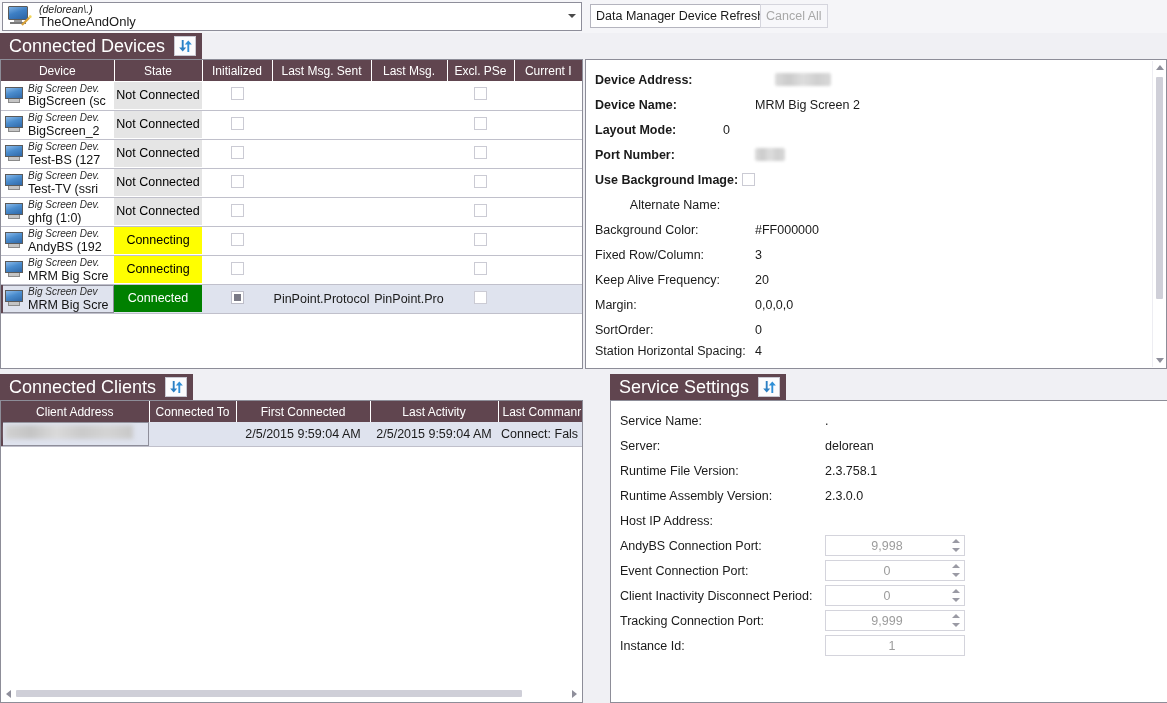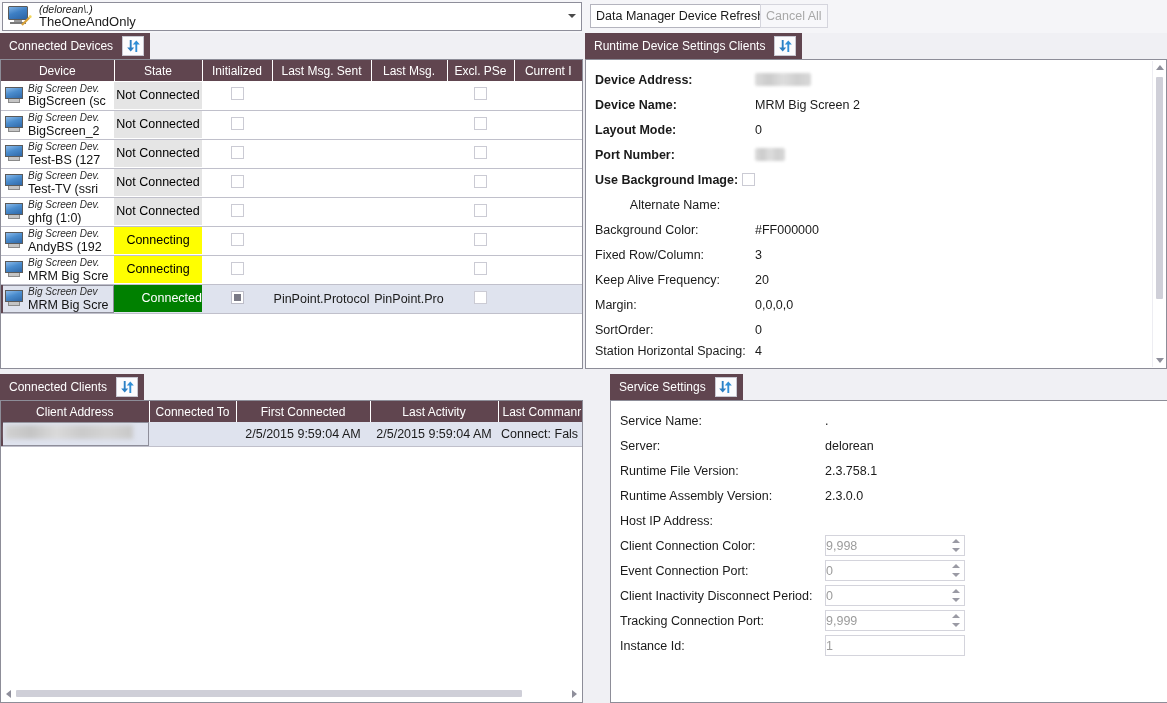--- a/index.html
+++ b/index.html
@@ -75,21 +75,21 @@
 
   
   .panel { position: absolute; }
   .hdr-wrap { height: 26px; position: relative; }
   .hdr-tab {
     position: absolute; left: 0; top: 0; height: 26px;
     background: #60454f;
     display: inline-flex; align-items: center;
     padding: 0 6px 0 9px;
   }
-  .hdr-title { color: #ffffff; font-size: 12px; white-space: nowrap; }
+  .hdr-title { color: #ffffff; font-size: 18px; white-space: nowrap; }
   .refresh-btn {
     width: 22px; height: 20px; margin-left: 9px;
     background: #fbfbfd; border: 1px solid #c8c8d2;
     display: flex; align-items: center; justify-content: center;
   }
   .refresh-svg { width: 15px; height: 14px; display: block; }
 
   .panel-body {
     position: absolute; left: 0; right: 0; top: 26px; bottom: 0;
     background: #ffffff; border: 1px solid #8d8d98;
@@ -128,21 +128,21 @@
   .dev-txt .t1 { font-style: italic; font-size: 10px; color: #2b2b2b; white-space: nowrap; }
   .dev-txt .t2 { font-size: 12.5px; color: #111; white-space: nowrap; }
 
   .state-chip {
     display: block; width: 100%; height: 27px;
     line-height: 27px; text-align: center;
     font-size: 12.5px;
   }
   .state-notconn { background: #e5e5e5; color: #000000; }
   .state-connecting { background: #ffff00; color: #000000; }
-  .state-connected { background: #008000; color: #ffffff; text-align: right; }
+  .state-connected { background: #008000; color: #ffffff; }
 
   .cbox {
     width: 13px; height: 13px; border: 1px solid #cbcbd4;
     background: #ffffff; display: inline-block;
   }
   .cbox.filled { background: #ffffff; position: relative; border-color: #bdbdc8; }
   .cbox.filled::after {
     content: ""; position: absolute; left: 2px; top: 2px;
     width: 7px; height: 7px; background: #7a7a86;
   }
@@ -161,21 +161,21 @@
   .slabel.bold { font-weight: bold; }
   .svalue { font-size: 12.5px; color: #1a1a1a; }
   .redact {
     display: inline-block; height: 13px; border-radius: 2px;
     background: linear-gradient(90deg,#d9d9d9,#c9c9c9,#dcdcdc,#cdcdcd,#d6d6d6);
     filter: blur(1.6px); opacity: .95;
   }
   .spin {
     width: 140px; height: 21px; border: 1px solid #d4d4dc;
     background: #ffffff; position: relative;
-    display: flex; align-items: center; justify-content: flex-start;
+    display: flex; align-items: center; justify-content: center;
     padding-right: 16px;
     font-size: 12.5px; color: #9c9c9c;
   }
   .spin.noarrow { padding-right: 6px; }
   .spin .up, .spin .dn {
     position: absolute; right: 4px; width: 0; height: 0;
     border-left: 4px solid transparent; border-right: 4px solid transparent;
   }
   .spin .up { top: 3px; border-bottom: 4px solid #9a9aa4; }
   .spin .dn { bottom: 3px; border-top: 4px solid #9a9aa4; }
@@ -431,43 +431,32 @@
               <td class="center">PinPoint.Pro</td>
               <td class="center"><span class="cbox"></span></td>
               <td class="center"></td>
             </tr>
           </tbody>
       </table>
     </div>
   </div>
 
   <div class="panel" style="left:585px; top:33px; width:582px; height:336px;">
-    <div class="hdr-wrap">
-      <div class="hdr-tab">
-        <span class="hdr-title">Runtime Device Settings Clients</span>
-        <span class="refresh-btn">
-          <svg class="refresh-svg" viewBox="0 0 16 15">
-            <path d="M5 1 L5 9 L2.2 9 L6 13.4 L9.8 9 L7 9 L7 1 Z" fill="#2b7fc4" transform="translate(-1,0)"></path>
-            <path d="M11 14 L11 6 L13.8 6 L10 1.6 L6.2 6 L9 6 L9 14 Z" fill="#2f8ed6" transform="translate(1,0)"></path>
-          </svg>
-        </span>
-      </div>
-    </div>
     <div class="panel-body">
       <div class="settings" id="rt-settings">
           <div class="srow">
-            <span class="slabel bold" style="width:160px;">Device Address:</span>
+            <span class="slabel bold" style="width:180px;">Device Address:</span>
             <span class="redact" style="width:56px"></span>
           </div>
           <div class="srow">
             <span class="slabel bold" style="width:160px;">Device Name:</span>
             <span class="svalue">MRM Big Screen 2</span>
           </div>
           <div class="srow">
-            <span class="slabel bold" style="width:160px;">Layout Mode:</span>
+            <span class="slabel bold" style="width:128px;">Layout Mode:</span>
             <span class="svalue">0</span>
           </div>
           <div class="srow">
             <span class="slabel bold" style="width:160px;">Port Number:</span>
             <span class="redact" style="width:30px"></span>
           </div>
           <div class="srow">
             <span class="slabel bold" style="">Use Background Image:</span>
             <span class="cbox" style="margin-left:4px"></span>
           </div>
@@ -584,21 +573,21 @@
           </div>
           <div class="srow">
             <span class="slabel" style="width:205px">Runtime Assembly Version:</span>
             <span class="svalue">2.3.0.0</span>
           </div>
           <div class="srow">
             <span class="slabel" style="width:205px">Host IP Address:</span>
             <span class="svalue"></span>
           </div>
           <div class="srow">
-            <span class="slabel" style="width:205px">Client Connection Color:</span>
+            <span class="slabel" style="width:205px">AndyBS Connection Port:</span>
             <span class="spin">
               <span>9,998</span>
               <span class="up"></span>
               <span class="dn"></span>
             </span>
           </div>
           <div class="srow">
             <span class="slabel" style="width:205px">Event Connection Port:</span>
             <span class="spin">
               <span>0</span>

